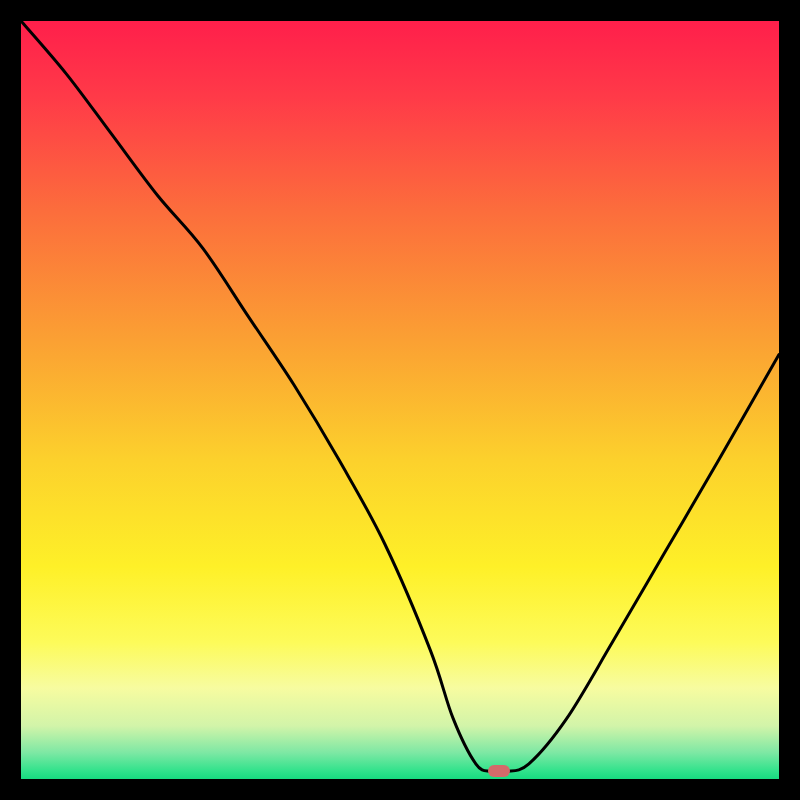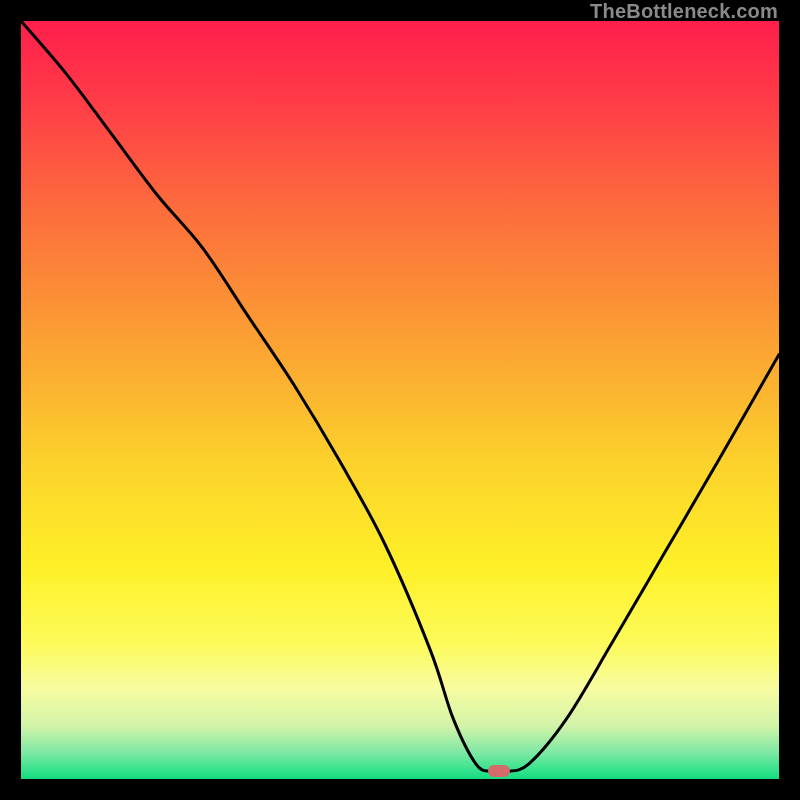--- a/index.html
+++ b/index.html
@@ -83,14 +83,13 @@
       <rect x="0" y="0" width="758" height="758" fill="url(#bg)"></rect>
     </svg>
 
     <svg class="curve" viewBox="0 0 758 758" preserveAspectRatio="none">
       <path id="curve-path" d="M 0.0 0.0 C 7.6 8.8, 30.3 34.1, 45.5 53.1 C 60.6 72.0, 75.8 93.5, 91.0 113.7 C 106.1 133.9, 121.3 155.4, 136.4 174.3 C 151.6 193.3, 166.8 207.2, 181.9 227.4 C 197.1 247.6, 212.2 272.9, 227.4 295.6 C 242.6 318.4, 257.7 339.8, 272.9 363.8 C 288.0 387.8, 303.2 413.1, 318.4 439.6 C 333.5 466.2, 348.7 491.4, 363.8 523.0 C 379.0 554.6, 398.0 600.1, 409.3 629.1 C 420.7 658.2, 424.5 678.4, 432.1 697.4 C 439.6 716.3, 448.5 734.0, 454.8 742.8 C 461.1 751.7, 464.9 749.2, 470.0 750.4 C 475.0 751.7, 478.8 751.7, 485.1 750.4 C 491.4 749.2, 497.8 751.7, 507.9 742.8 C 518.0 734.0, 531.9 717.6, 545.8 697.4 C 559.7 677.1, 574.8 649.4, 591.2 621.6 C 607.7 593.8, 626.6 560.9, 644.3 530.6 C 662.0 500.3, 678.4 472.5, 697.4 439.6 C 716.3 406.8, 747.9 351.2, 758.0 333.5" fill="none" stroke="#000" stroke-width="3" stroke-linejoin="round" stroke-linecap="round"></path>
     </svg>
 
     <div class="marker" id="min-marker" style="left: 477.54px; top: 750.42px; background: rgb(212, 106, 106);"></div>
   </div>
 
-  <div class="watermark">TheBottleneck.com</div>
 </div>
 
 </body></html>

